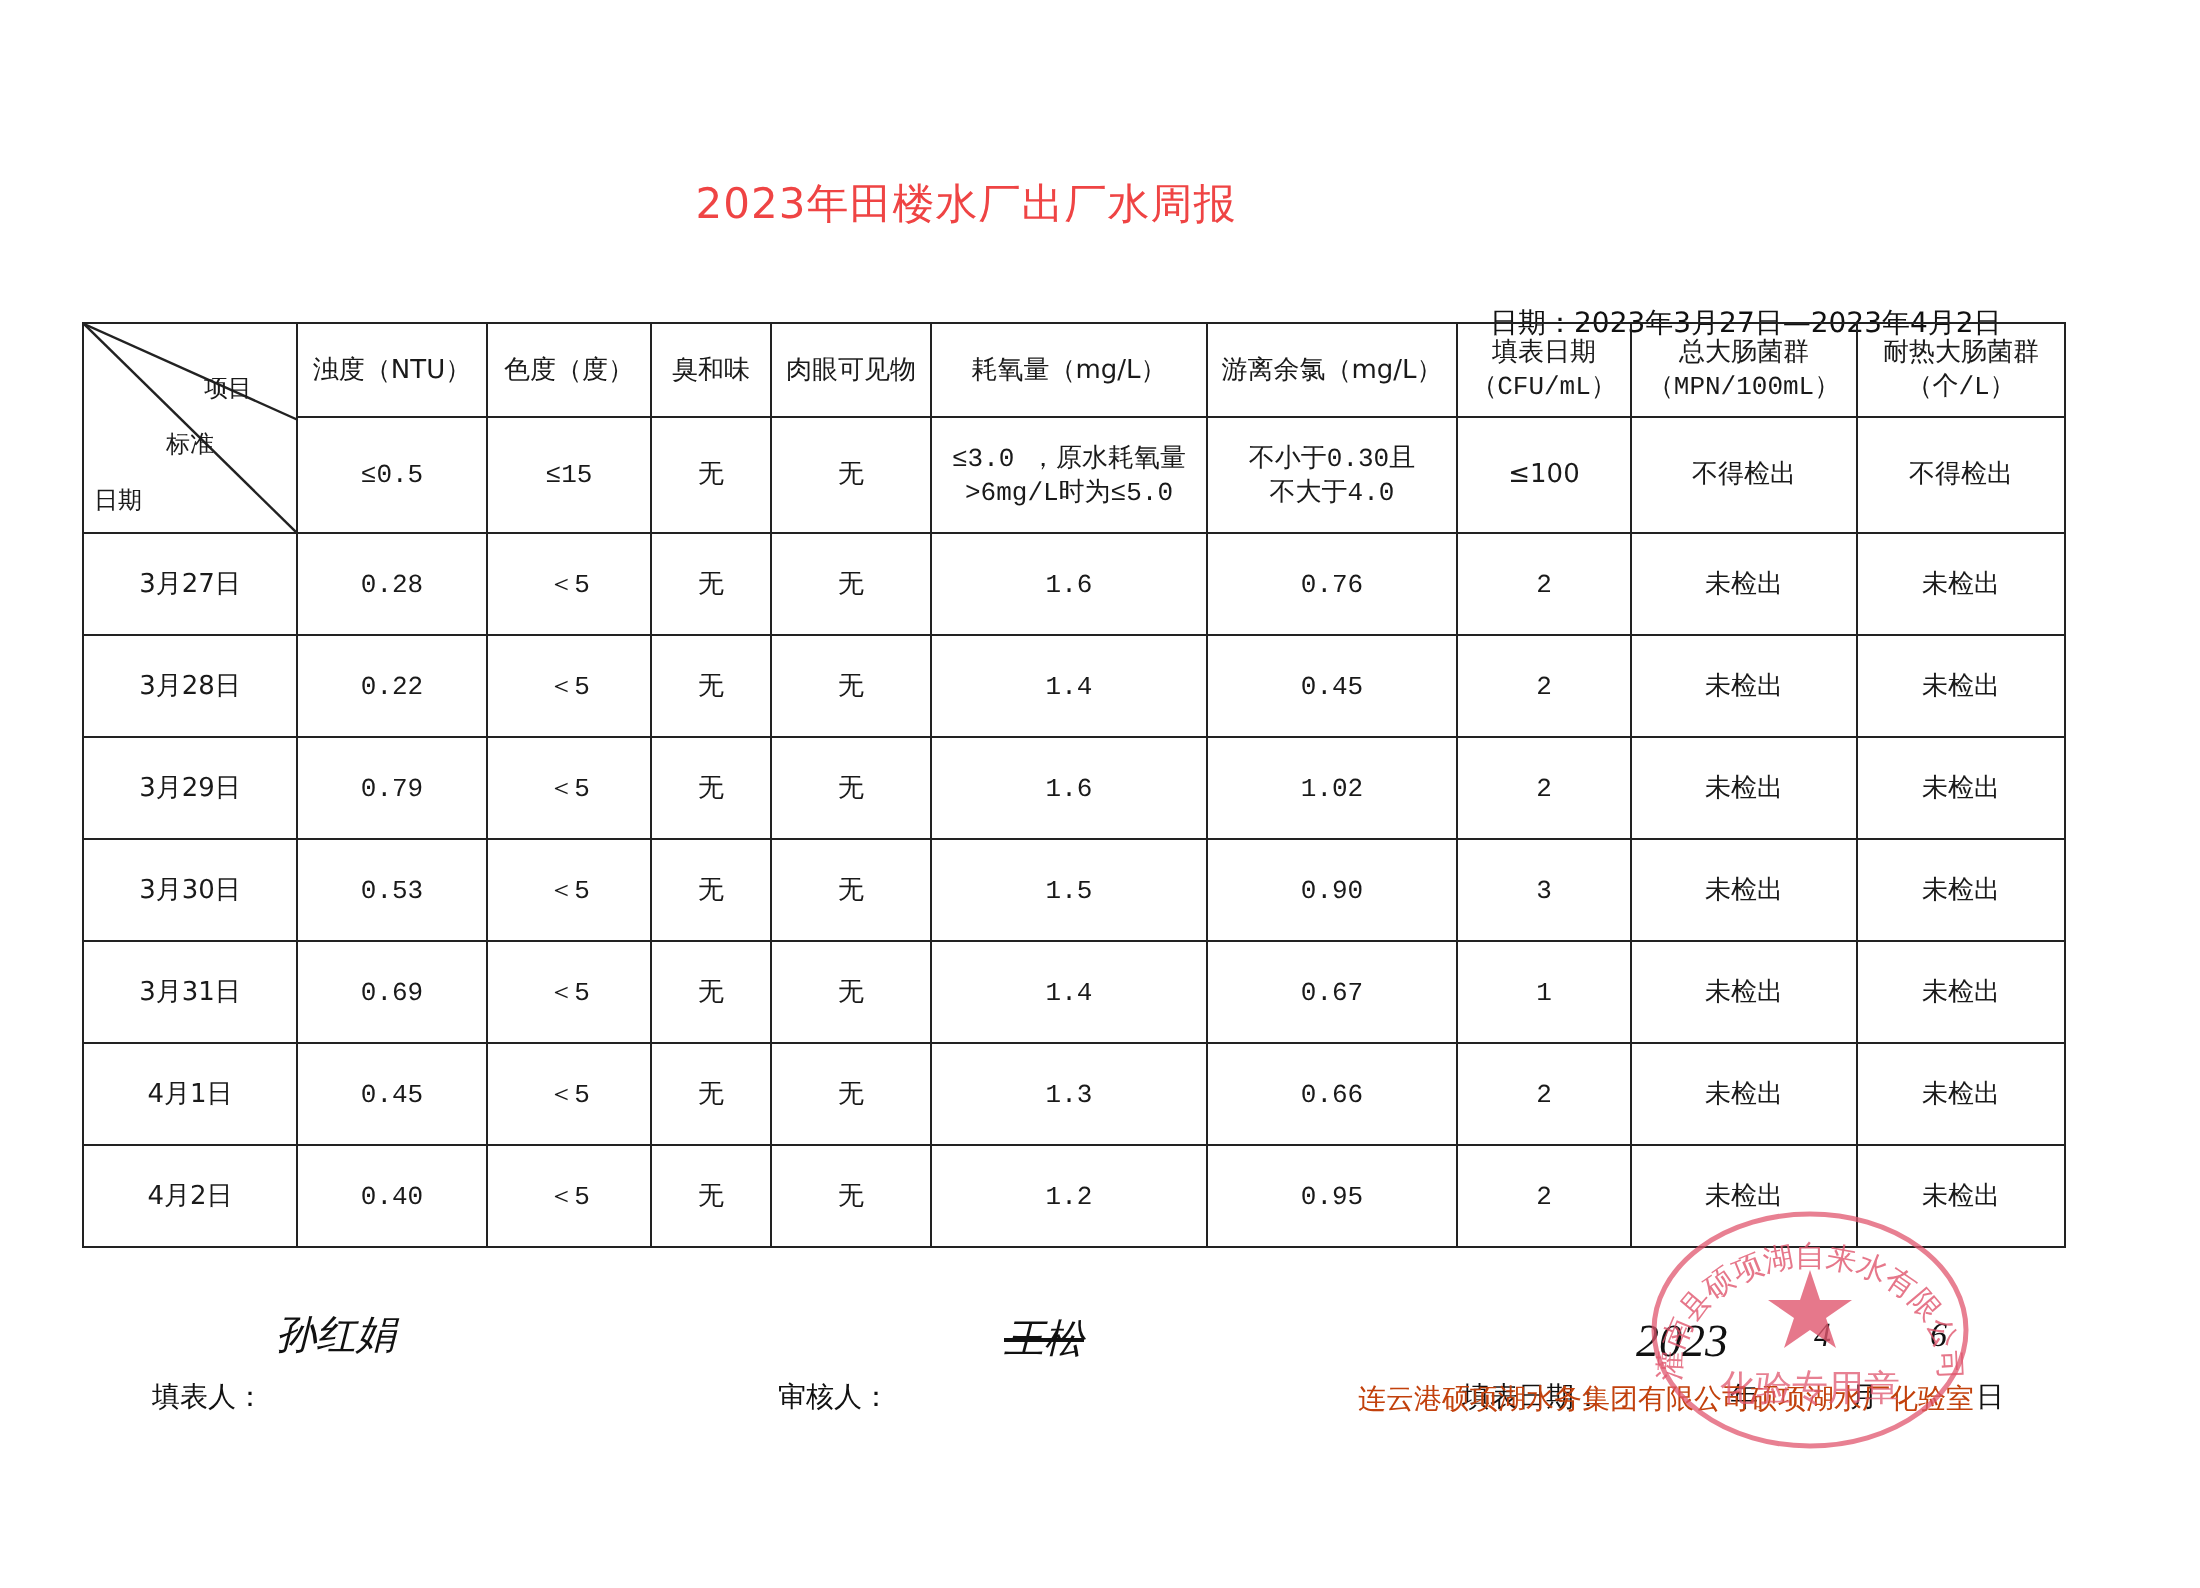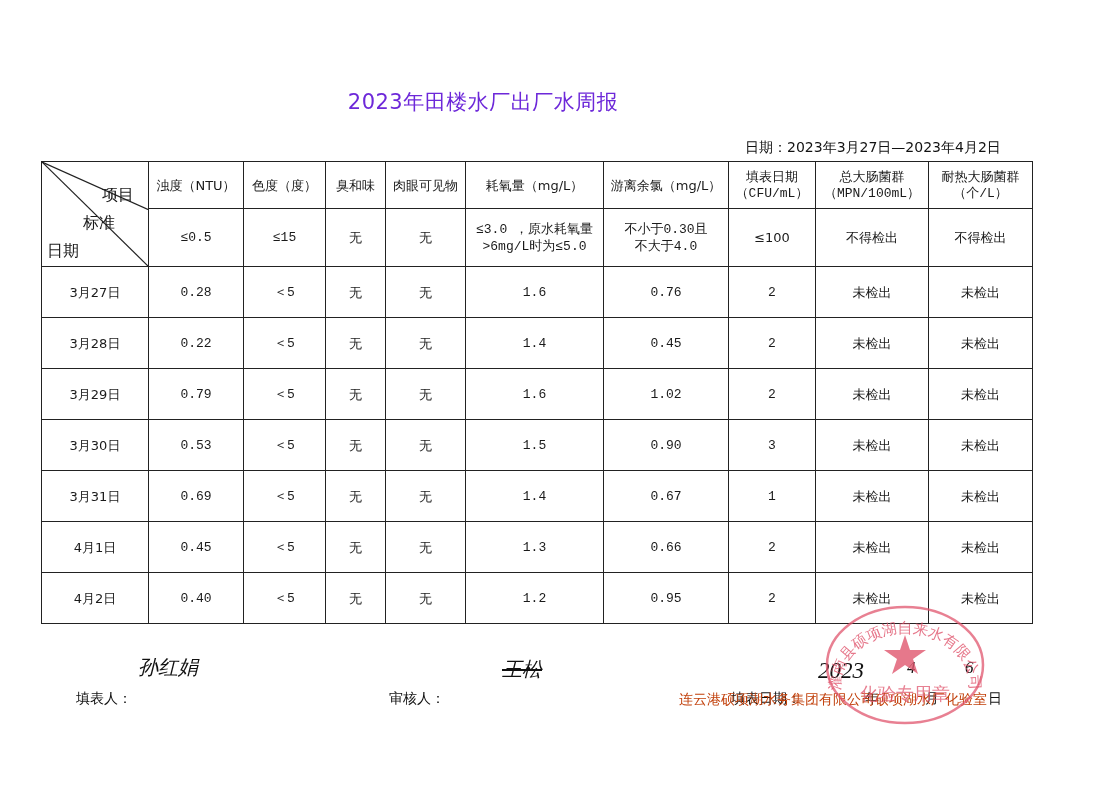--- a/index.html
+++ b/index.html
@@ -2,40 +2,40 @@
 <html><head>
   <meta charset="utf-8">
   <style>
     html, body { margin: 0; padding: 0; }
     body {
       width: 1100px; height: 794px; background: #ffffff; position: relative;
       overflow: hidden; font-family: "DejaVu Sans", "Liberation Sans", sans-serif; color: #1a1a1a;
     }
     .title {
       position: absolute; left: 0; width: 966px; top: 88px; text-align: center;
-      font-size: 21px; letter-spacing: 0.5px; color: #6d28d9;
+      font-size: 21px; letter-spacing: 0.5px; color: #ef4444;
     }
     .date-range {
-      position: absolute; left: 745px; top: 139px; font-size: 14px; color: #111;
+      position: absolute; left: 745px; top: 153px; font-size: 14px; color: #111;
     }
     table.report {
       position: absolute; left: 41px; top: 161px; border-collapse: collapse;
       table-layout: fixed; width: 991px;
     }
     table.report td {
       border: 1.5px solid #222; text-align: center; vertical-align: middle;
       font-size: 13px; padding: 0; color: #1a1a1a; line-height: 17px;
     }
     .mono { font-family: Liberation Mono, monospace; }
     tr.header-row td { height: 46px; }
     tr.standard-row td { height: 57px; }
     tr.data-row td { height: 50px; }
     td.corner { position: relative; }
     td.corner svg { position: absolute; left: 0; top: 0; }
-    .corner-label { position: absolute; font-size: 16px; }
+    .corner-label { position: absolute; font-size: 12px; }
     .footer-label { position: absolute; font-size: 14px; color: #111; margin-top: 28px; }
     .sig { position: absolute; font-family: Liberation Serif, serif; font-style: italic; font-size: 20px; color: #111; }
     .org { position: absolute; left: 655px; top: 691px; font-size: 14px; color: #c2410c; margin-left: 24px; }
     .stamp { position: absolute; left: 820px; top: 600px; width: 170px; height: 130px; }
   </style>
 </head>
 <body>
 
 <div class="title">2023年田楼水厂出厂水周报</div>
 <div class="date-range">日期：2023年3月27日—2023年4月2日</div>

